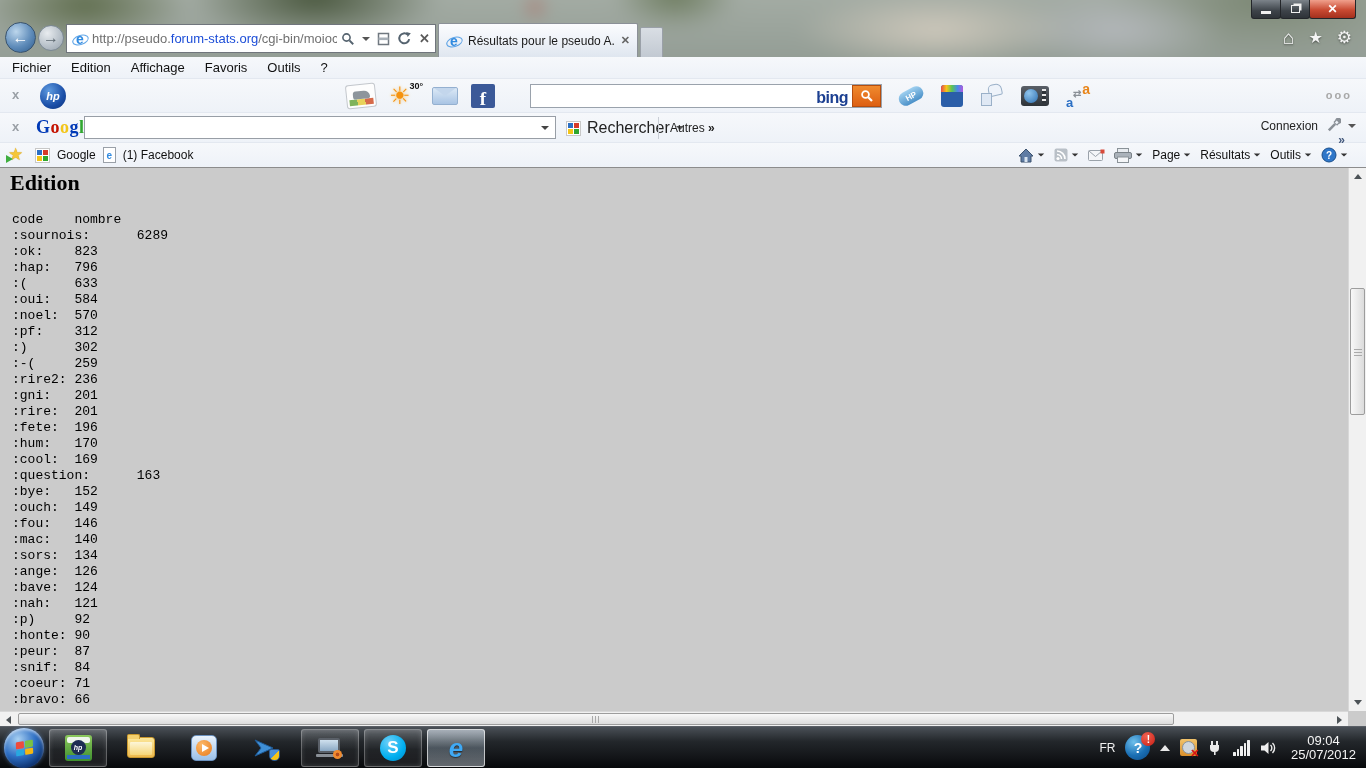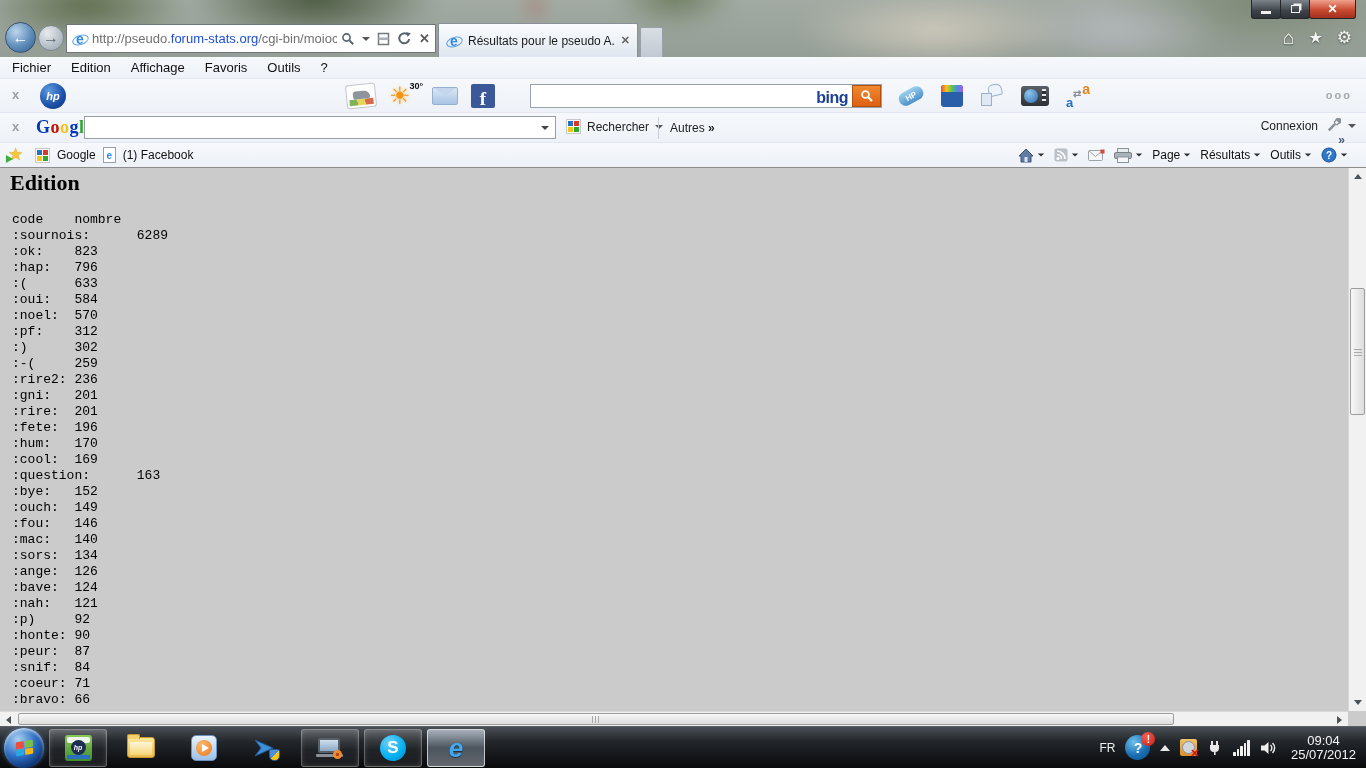--- a/index.html
+++ b/index.html
@@ -110,21 +110,21 @@
 
   
   .g-x{position:absolute;left:12px;top:6px}
   .g-logo{position:absolute;left:36px;top:4px;font-family:"Liberation Serif",serif;font-weight:bold;font-size:18px;letter-spacing:.5px}
   .g-input{position:absolute;left:84px;top:3px;width:472px;height:23px;background:#fff;border:1px solid #989ea6;display:flex;align-items:center}
   .g-input input{flex:1;border:none;outline:none;height:100%;font-size:12px;padding:0 6px;background:transparent}
   .g-input .caret{margin-right:6px;border-top-color:#444}
   .g-sq{width:15px;height:15px;display:grid;grid-template:1fr 1fr/1fr 1fr;gap:1px;background:#fff;border:1px solid #c8c8c8;padding:1px}
   .g-sq i:nth-child(1){background:#2b6fc4}.g-sq i:nth-child(2){background:#d63a2a}
   .g-sq i:nth-child(3){background:#f3c518}.g-sq i:nth-child(4){background:#30a72f}
-  .g-search{position:absolute;left:566px;top:6px;display:flex;align-items:center;gap:6px;font-size:12px;color:#222}
+  .g-search{position:absolute;left:566px;top:6px;display:flex;align-items:center;gap:6px;font-size:16px;color:#222}
   .g-div{position:absolute;left:658px;top:4px;width:1px;height:22px;background:#c9ced6}
   .g-more{position:absolute;left:670px;top:8px;font-size:12px;color:#222}
   .g-more b{font-size:12px}
   .g-right{position:absolute;right:10px;top:5px;display:flex;align-items:center;gap:7px;font-size:12px;color:#222}
 
   
   .fav-left{position:absolute;left:8px;top:2px;display:flex;align-items:center;gap:7px;font-size:12px;color:#111;height:20px}
   .star-add{position:relative;width:20px;height:18px}
   .star-add .st{color:#f5c63a;font-size:17px;line-height:18px;text-shadow:0 0 1px #b8860b}
   .star-add .ar{position:absolute;left:-2px;bottom:1px;width:0;height:0;border-top:4px solid transparent;border-bottom:4px solid transparent;border-left:7px solid #3fae3f}

